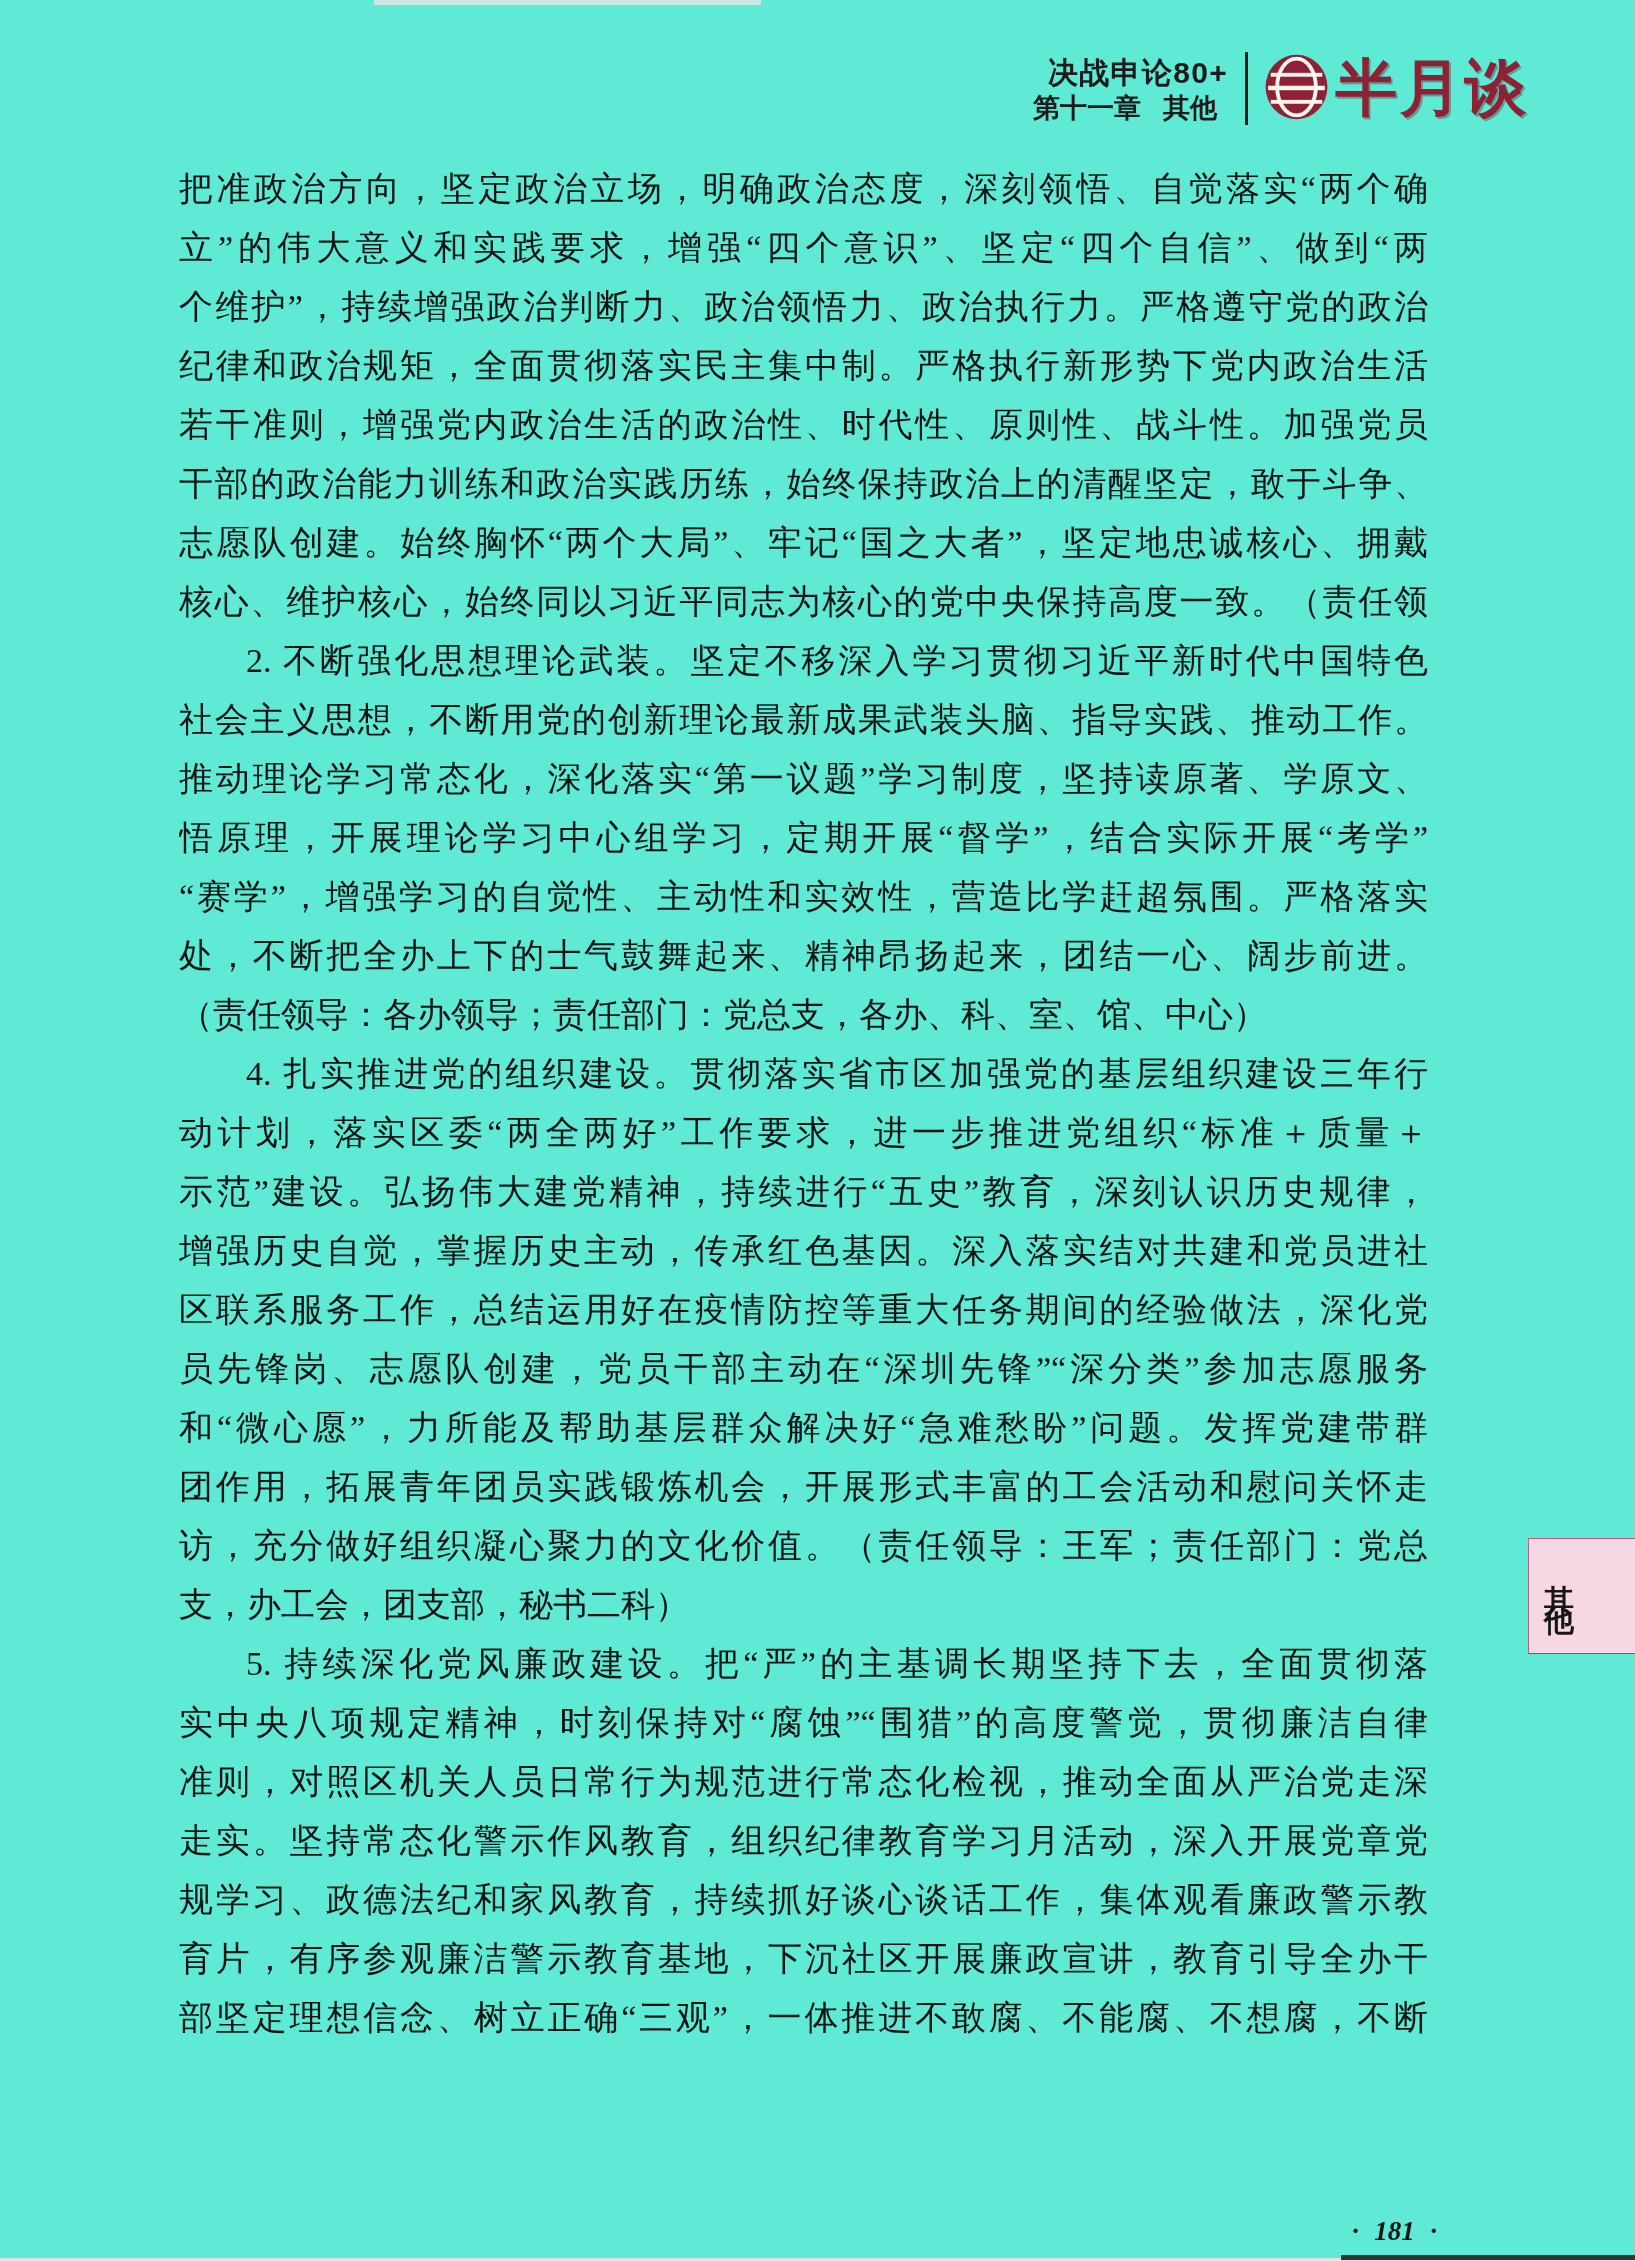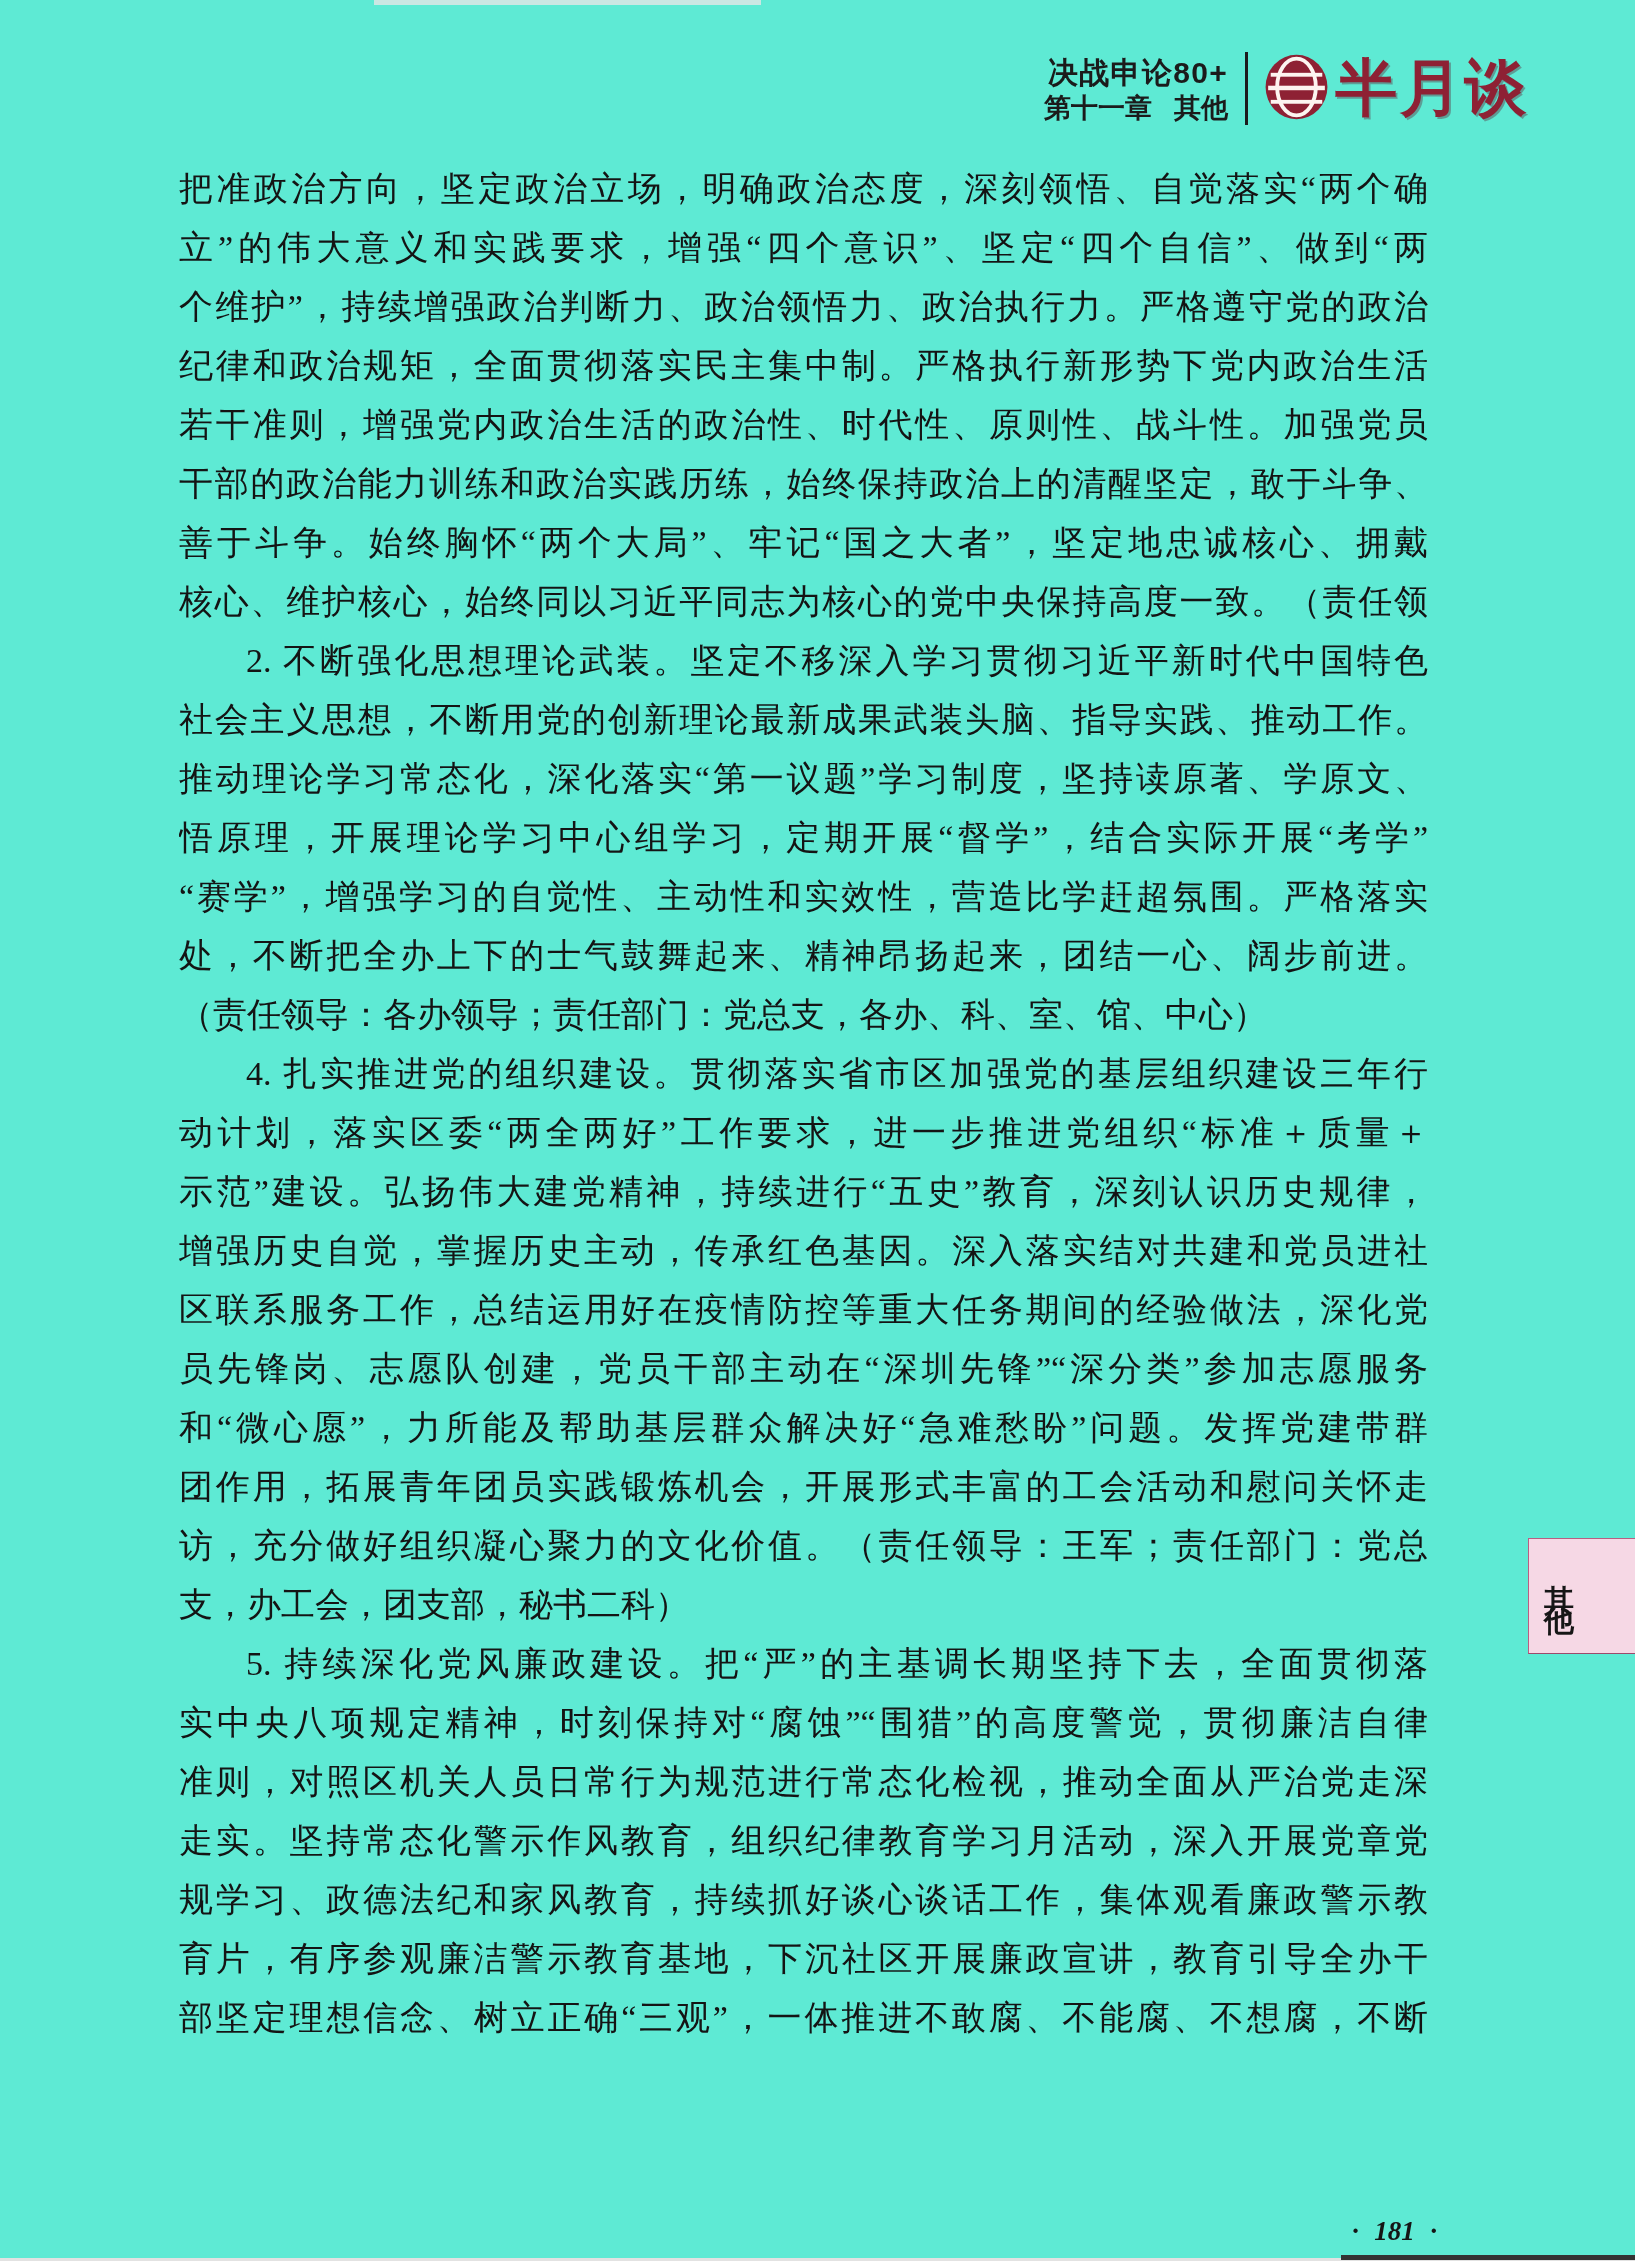--- a/index.html
+++ b/index.html
@@ -7,21 +7,21 @@
     position:relative;width:1635px;height:2261px;background:#5eead4;
     font-family:"Liberation Serif","DejaVu Serif",serif;overflow:hidden;
   }
   
   .book-title{
     position:absolute;top:53px;right:407px;font-size:30px;font-weight:700;
     color:#1b1b1b;font-family:"Liberation Sans","DejaVu Sans",sans-serif;
     letter-spacing:1.3px;white-space:nowrap;
   }
   .chapter-line{
-    position:absolute;top:90px;right:407px;font-size:27px;font-weight:700;
+    position:absolute;top:90px;right:418px;font-size:27px;font-weight:700;
     color:#1b1b1b;font-family:"Liberation Sans","DejaVu Sans",sans-serif;
     white-space:nowrap;
   }
   .chapter-line .sec{margin-left:22px;}
   .header-divider{
     position:absolute;left:1245px;top:52px;width:3.2px;height:73px;background:#1c1c1c;
   }
   .logo{position:absolute;left:1263px;top:52px;display:flex;align-items:center;text-align:right;}
   .logo svg{display:block;}
   .logo-text{
@@ -88,21 +88,21 @@
   </div>
 
   <main class="body-text">
       <div class="paragraph">
         <div class="line">把准政治方向，坚定政治立场，明确政治态度，深刻领悟、自觉落实“两个确</div>
         <div class="line">立”的伟大意义和实践要求，增强“四个意识”、坚定“四个自信”、做到“两</div>
         <div class="line">个维护”，持续增强政治判断力、政治领悟力、政治执行力。严格遵守党的政治</div>
         <div class="line">纪律和政治规矩，全面贯彻落实民主集中制。严格执行新形势下党内政治生活</div>
         <div class="line">若干准则，增强党内政治生活的政治性、时代性、原则性、战斗性。加强党员</div>
         <div class="line">干部的政治能力训练和政治实践历练，始终保持政治上的清醒坚定，敢于斗争、</div>
-        <div class="line">善于斗争。始终胸怀“两个大局”、牢记“国之大者”，坚定地忠诚核心、拥戴</div>
+        <div class="line">志愿队创建。始终胸怀“两个大局”、牢记“国之大者”，坚定地忠诚核心、拥戴</div>
         <div class="line">核心、维护核心，始终同以习近平同志为核心的党中央保持高度一致。（责任领</div>
       </div>
       <div class="paragraph">
         <div class="line findent">2. 不断强化思想理论武装。坚定不移深入学习贯彻习近平新时代中国特色</div>
         <div class="line">社会主义思想，不断用党的创新理论最新成果武装头脑、指导实践、推动工作。</div>
         <div class="line">推动理论学习常态化，深化落实“第一议题”学习制度，坚持读原著、学原文、</div>
         <div class="line">悟原理，开展理论学习中心组学习，定期开展“督学”，结合实际开展“考学”</div>
         <div class="line">“赛学”，增强学习的自觉性、主动性和实效性，营造比学赶超氛围。严格落实</div>
         <div class="line">处，不断把全办上下的士气鼓舞起来、精神昂扬起来，团结一心、阔步前进。</div>
         <div class="line short">（责任领导：各办领导；责任部门：党总支，各办、科、室、馆、中心）</div>

